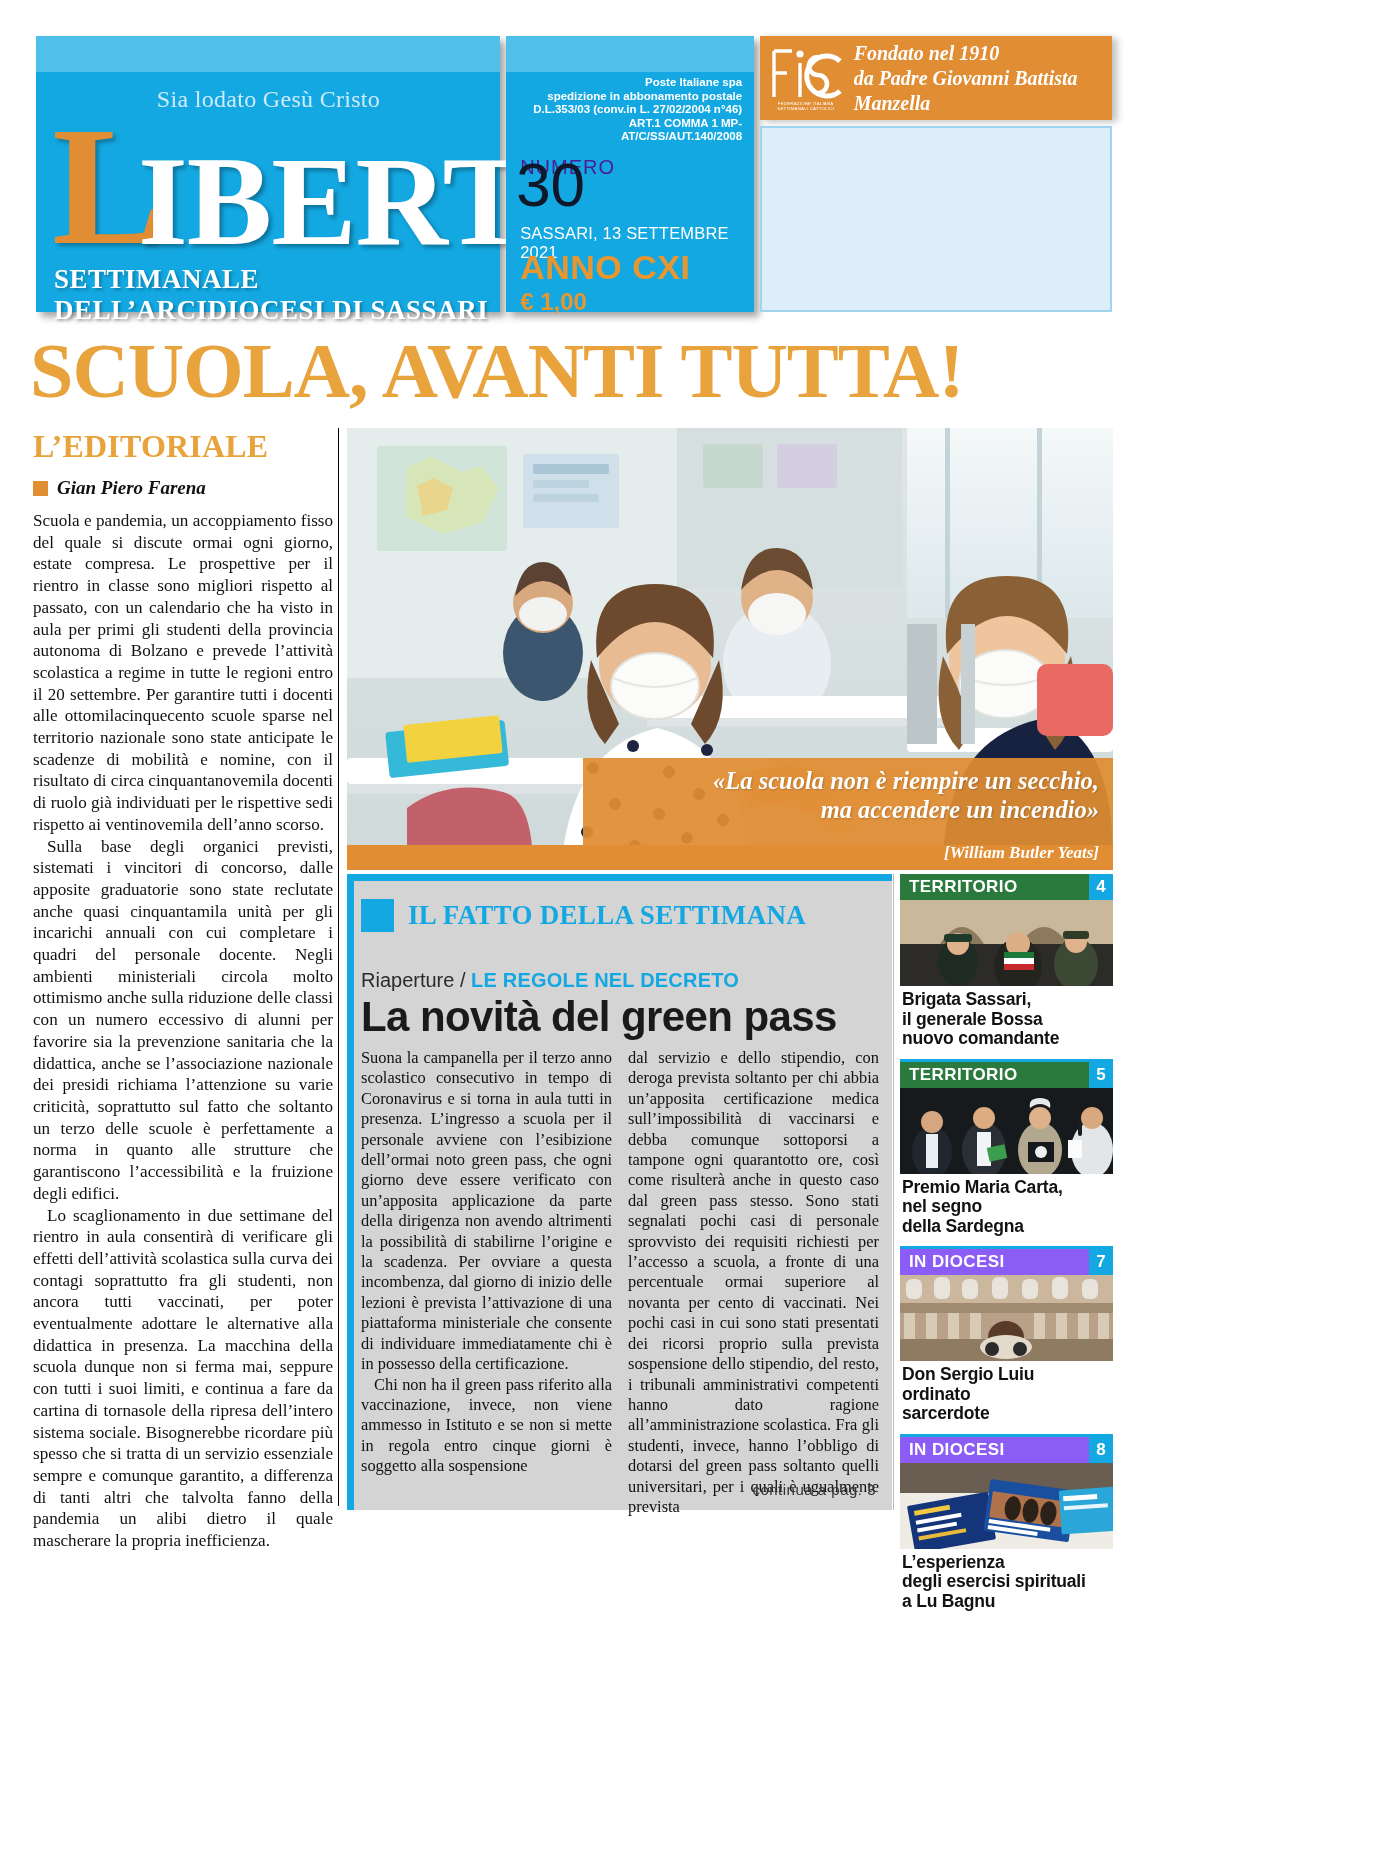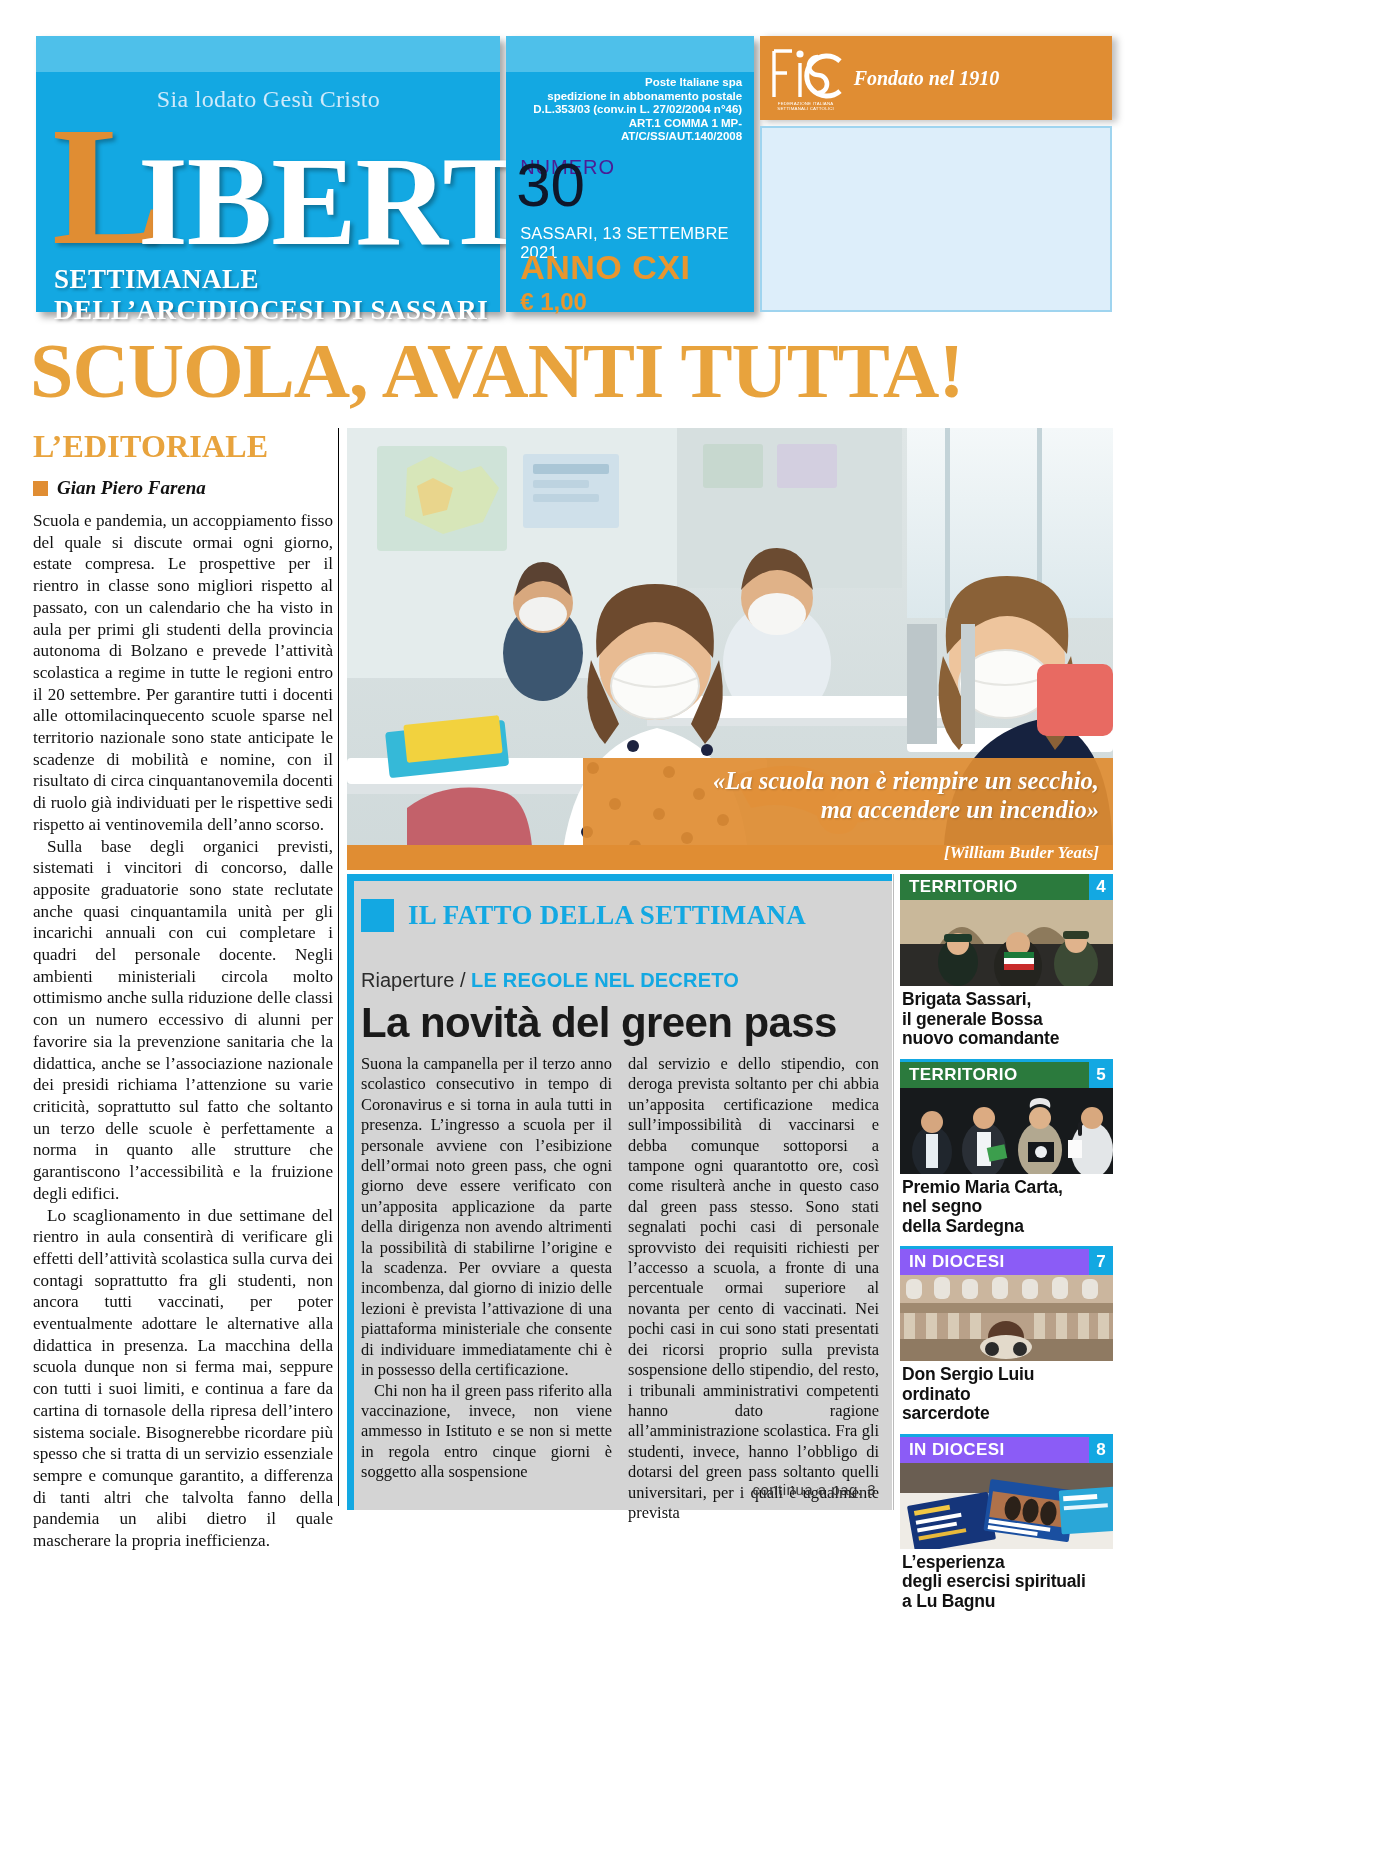--- a/index.html
+++ b/index.html
@@ -142,21 +142,21 @@
     position:absolute; left:347px; top:874px; width:545px; height:636px;
     background:#d4d4d4; border-top:7px solid #13a8e2;
   }
   .fatto-head { display:flex; align-items:center; gap:14px; padding:18px 0 0 14px; }
   .fatto-sq { width:33px; height:33px; background:#13a8e2; flex:none; }
   .fatto-title {
     color:#13a8e2; font-family:"Liberation Serif", serif; font-weight:700;
     font-size:27px; letter-spacing:.3px;
   }
   .fatto-inner { position:absolute; left:14px; top:88px; width:518px; }
-  .kicker-line { font-family:"Liberation Sans", sans-serif; font-size:20px; color:#2b2b2b; margin-bottom:8px; }
+  .kicker-line { font-family:"Liberation Sans", sans-serif; font-size:20px; color:#2b2b2b; margin-bottom:2px; }
   .kicker-line .b { color:#13a8e2; font-weight:700; letter-spacing:.2px; }
   .fatto-headline {
     font-family:"Liberation Sans", sans-serif; font-weight:700; font-size:42px;
     color:#1a1a1a; letter-spacing:-.6px; line-height:46px; margin: 2px 0 8px;
   }
   .fatto-cols { display:flex; gap:16px; }
   .fatto-cols .col { width: 251px; }
   .fatto-cols p {
     font-family:"Liberation Serif", serif; font-size:16.4px; line-height:20.4px;
     text-align: justify; color:#111; text-indent:13px;
@@ -236,20 +236,21 @@
               <path d="M32 20 v34"></path>
               <path d="M72 18 a20 20 0 1 0 0 30" stroke-width="5"></path>
               <path d="M50 14 a9 9 0 0 0 -9 9 a9 9 0 0 0 9 9 a9 9 0 0 1 9 9 a9 9 0 0 1 -9 9" stroke-width="4.6"></path>
             </g>
             <circle cx="32" cy="11" r="3.6" fill="#ffffff"></circle>
           </svg>
           <div class="fisc-caption">FEDERAZIONE ITALIANA SETTIMANALI CATTOLICI</div>
         </div>
         <div class="founded">
           <div>Fondato nel 1910</div>
+          <div>da Padre Giovanni Battista Manzella</div>
         </div>
       </div>
       <div class="mh-right-box"></div>
     </div>
   </div>
 
   <div class="bighead">SCUOLA, AVANTI TUTTA!</div>
 
   <div class="edit-col">
     <div class="edit-kicker">L’EDITORIALE</div>

